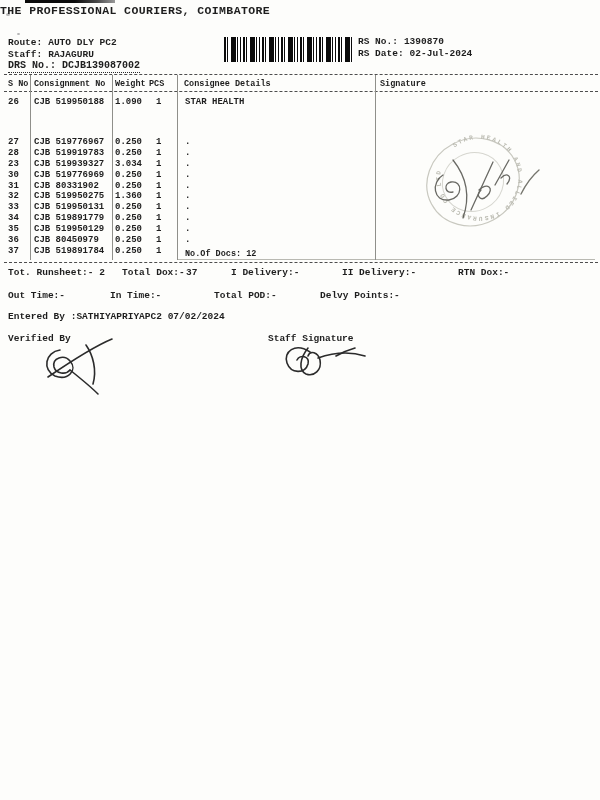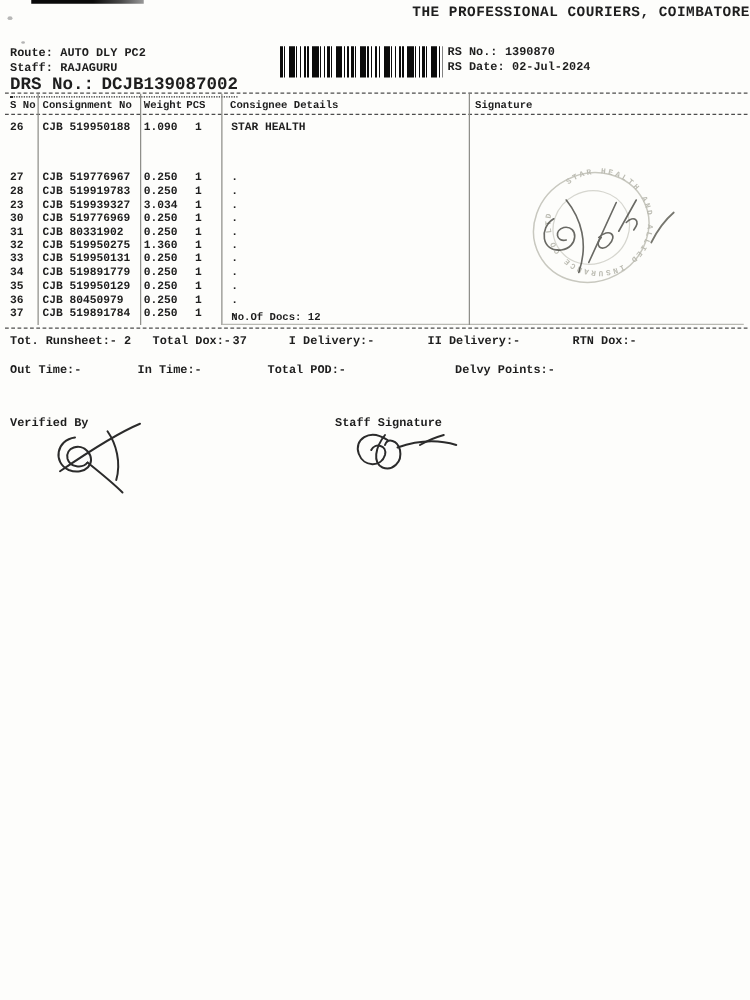--- a/index.html
+++ b/index.html
@@ -3,25 +3,25 @@
 <meta charset="utf-8">
 <style>
   html,body{margin:0;padding:0;background:#ffffff;}
   .sheet{
     position:relative;width:600px;height:800px;overflow:hidden;
     background:#fdfdfb;color:#1e1e1e;
     font-family:"Liberation Mono","DejaVu Sans Mono",monospace;
     font-weight:700;
   }
   .abs{position:absolute;white-space:nowrap;}
-  .title{top:4px;left:0;width:600px;text-align:right;font-size:11.5px;letter-spacing:.4px;}
+  .title{top:4px;left:0;width:600px;text-align:left;font-size:11.5px;letter-spacing:.4px;}
   .subtitle{top:19px;left:0;width:600px;text-align:center;font-size:12px;letter-spacing:.2px;}
   .meta{font-size:9.5px;}
   .meta .val{margin-left:6px;}
-  .drs{top:60px;left:8px;font-size:14px;border-bottom:1.5px dotted #2a2a2a;padding-bottom:1px;}
+  .drs{top:60px;left:8px;font-size:10px;border-bottom:1.5px dotted #2a2a2a;padding-bottom:1px;}
   .barcode{
     left:224px;top:37px;width:130px;height:25px;
     background:repeating-linear-gradient(90deg,
       #0b0b0b 0 2px,#fff 2px 3px,#0b0b0b 3px 4px,#fff 4px 7px,
       #0b0b0b 7px 12px,#fff 12px 13px,#0b0b0b 13px 14px,#fff 14px 16px,
       #0b0b0b 16px 17px,#fff 17px 19px);
   }
   .dash{left:4px;right:2px;height:0;border-top:1.5px dashed #4d4d4d;}
   .vline{width:1px;top:75px;height:185px;background:#8f8f8a;}
   .thead{top:79px;font-size:8.5px;}
@@ -210,22 +210,23 @@
   <div class="abs sum" style="top:267px;left:8px;">Tot. Runsheet:- 2</div>
   <div class="abs sum" style="top:267px;left:122px;">Total Dox:-</div>
   <div class="abs sum" style="top:267px;left:186px;">37</div>
   <div class="abs sum" style="top:267px;left:231px;">I Delivery:-</div>
   <div class="abs sum" style="top:267px;left:342px;">II Delivery:-</div>
   <div class="abs sum" style="top:267px;left:458px;">RTN Dox:-</div>
 
   <div class="abs sum" style="top:290px;left:8px;">Out Time:-</div>
   <div class="abs sum" style="top:290px;left:110px;">In Time:-</div>
   <div class="abs sum" style="top:290px;left:214px;">Total POD:-</div>
-  <div class="abs sum" style="top:290px;left:320px;margin-left:44px;">Delvy Points:-</div>
-
+  <div class="abs sum" style="top:290px;left:320px;">Delvy Points:-</div>
+
+  <div class="abs sum" style="top:311px;left:8px;">Entered By :SATHIYAPRIYAPC2 07/02/2024</div>
 
   <div class="abs sum" style="top:333px;left:8px;">Verified By</div>
   <div class="abs sum" style="top:333px;left:268px;">Staff Signature</div>
 
   <svg class="abs" style="left:0;top:330px;" width="600" height="80" viewBox="0 0 600 80">
     <g fill="none" stroke="#2b2b2b" stroke-width="1.6" stroke-linecap="round">
       <path d="M60,20 C45,22 42,40 55,46 C68,51 78,40 70,31 C64,24 52,28 54,37 C56,44 66,45 70,40"></path>
       <path d="M48,47 C70,32 95,16 112,9"></path>
       <path d="M86,15 C93,25 97,40 93,54"></path>
       <path d="M70,40 C80,48 90,56 98,64"></path>

